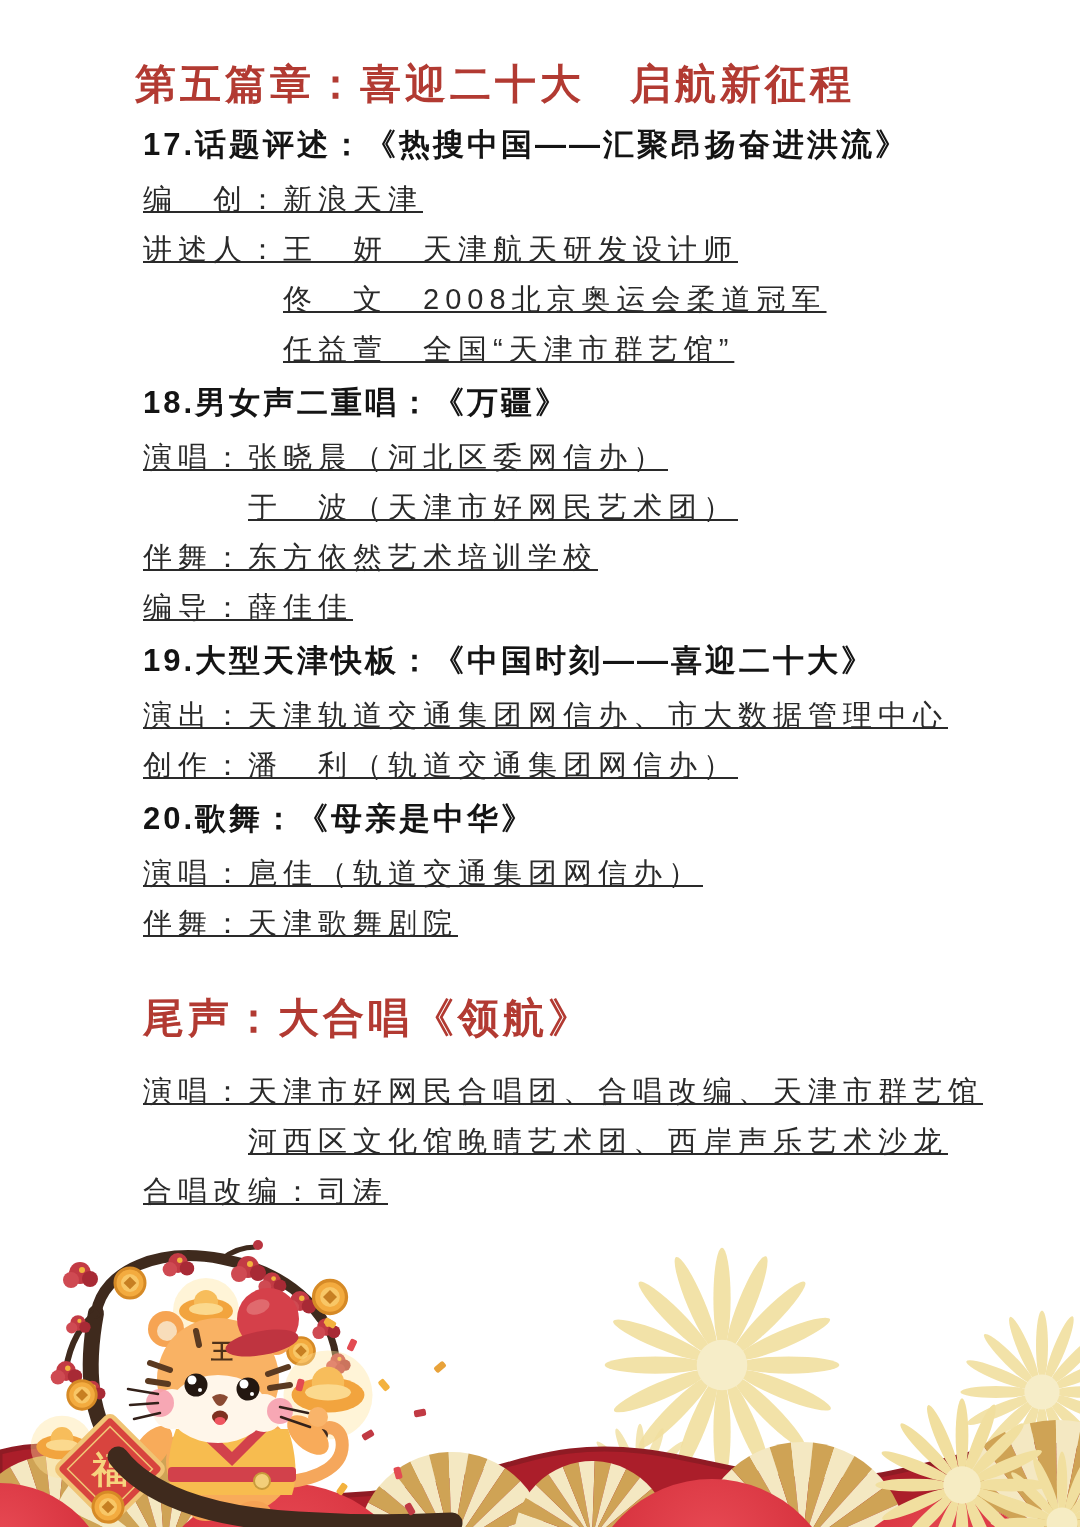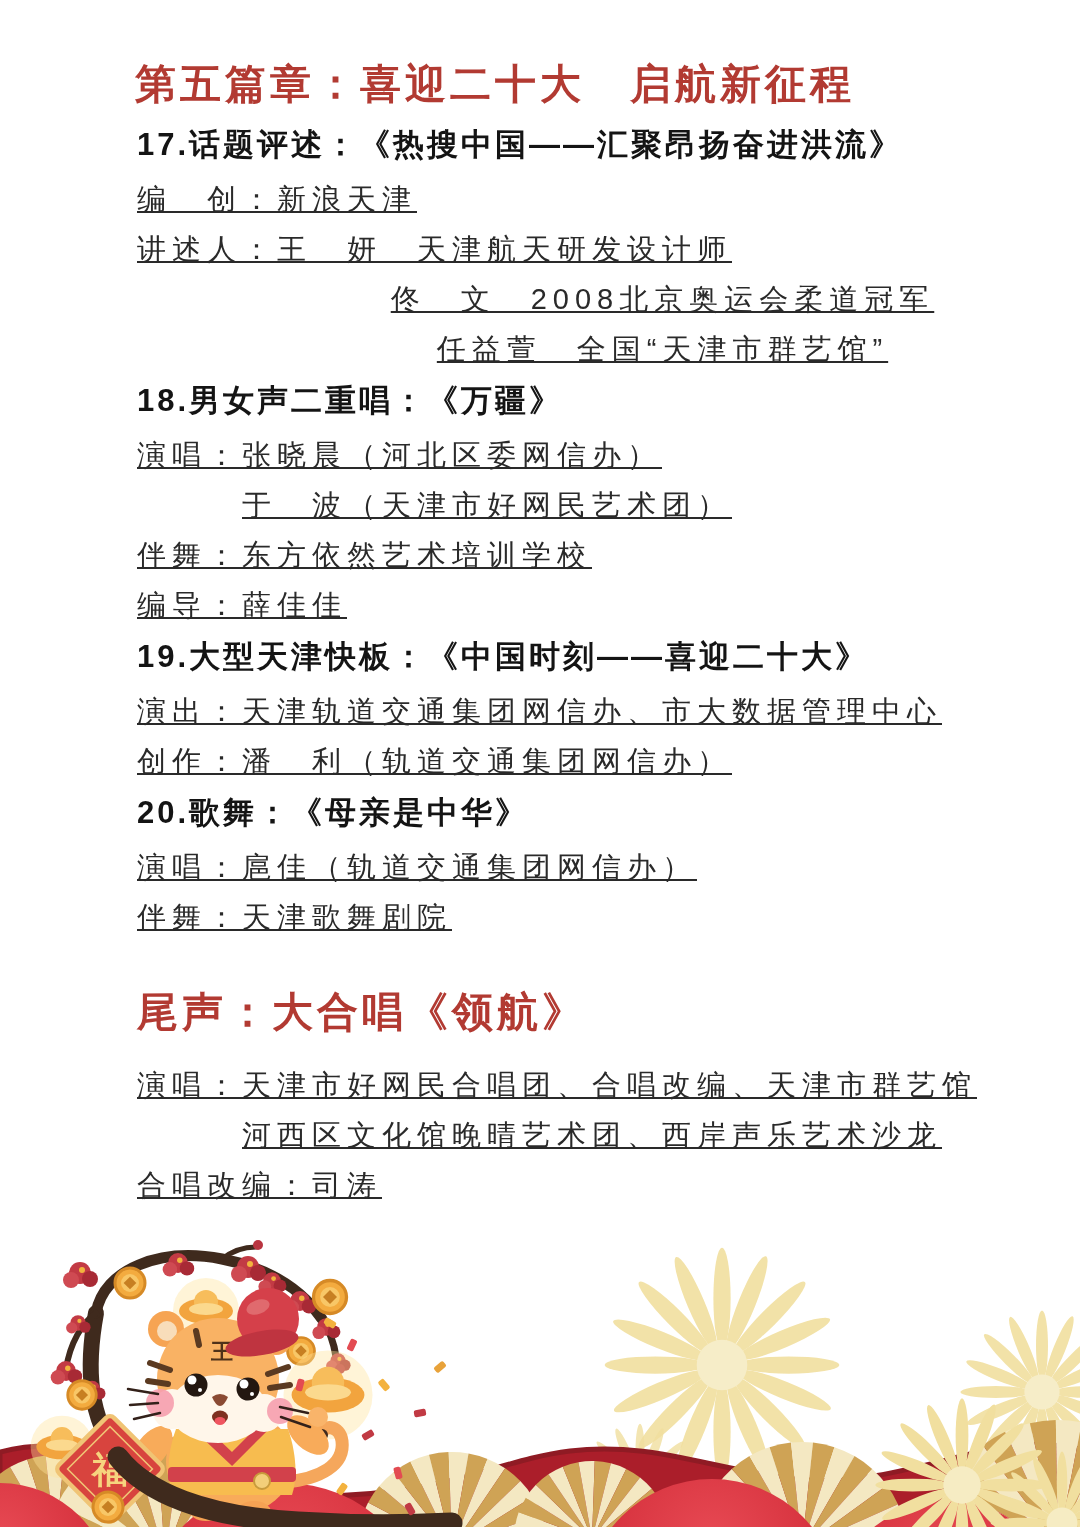--- a/index.html
+++ b/index.html
@@ -5,23 +5,23 @@
   html,body{margin:0;padding:0;background:#ffffff;}
   .page{position:relative;width:1080px;height:1527px;margin:0 auto;background:#fff;overflow:hidden;
         font-family:"Liberation Sans",sans-serif;}
   .content{position:absolute;left:135px;top:0;right:30px;z-index:2;}
   .chapter{color:#b23a32;font-size:41px;font-weight:700;letter-spacing:4px;line-height:48px;
            margin:60px 0 16px;white-space:nowrap;}
   .finale-title{margin:46px 0 24px;}
   .prog-h{font-size:31px;font-weight:700;color:#141414;letter-spacing:3px;line-height:42px;
           margin:6px 0 8px;white-space:nowrap;}
   .t-line{font-size:29px;color:#2a2a2a;letter-spacing:6px;line-height:50px;margin:0;white-space:nowrap;text-decoration:underline;}
-  .ind1{padding-left:140px;text-align:center;}
+  .ind1{padding-left:140px;}
   .ind2{padding-left:105px;}
-  section{margin:2px;}
+  section{margin:8px;}
   .deco{position:absolute;left:0;bottom:0;z-index:1;display:block;}
 </style>
 </head>
 <body>
 
 <div class="page">
 
   <main class="content">
 
     <h1 class="chapter">第五篇章：喜迎二十大　启航新征程</h1>

